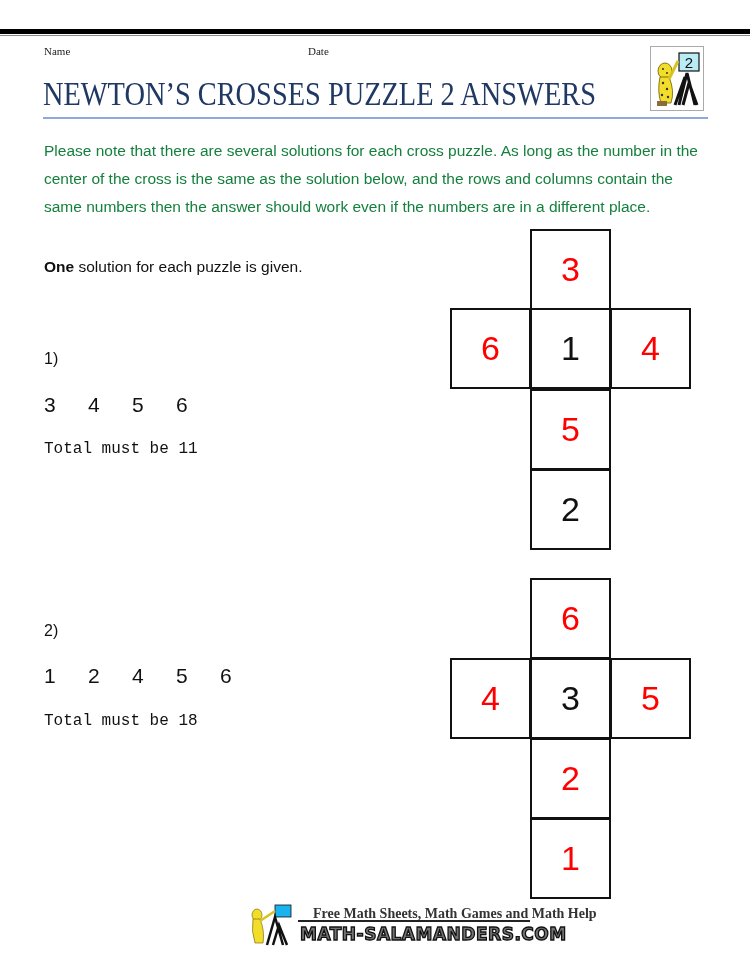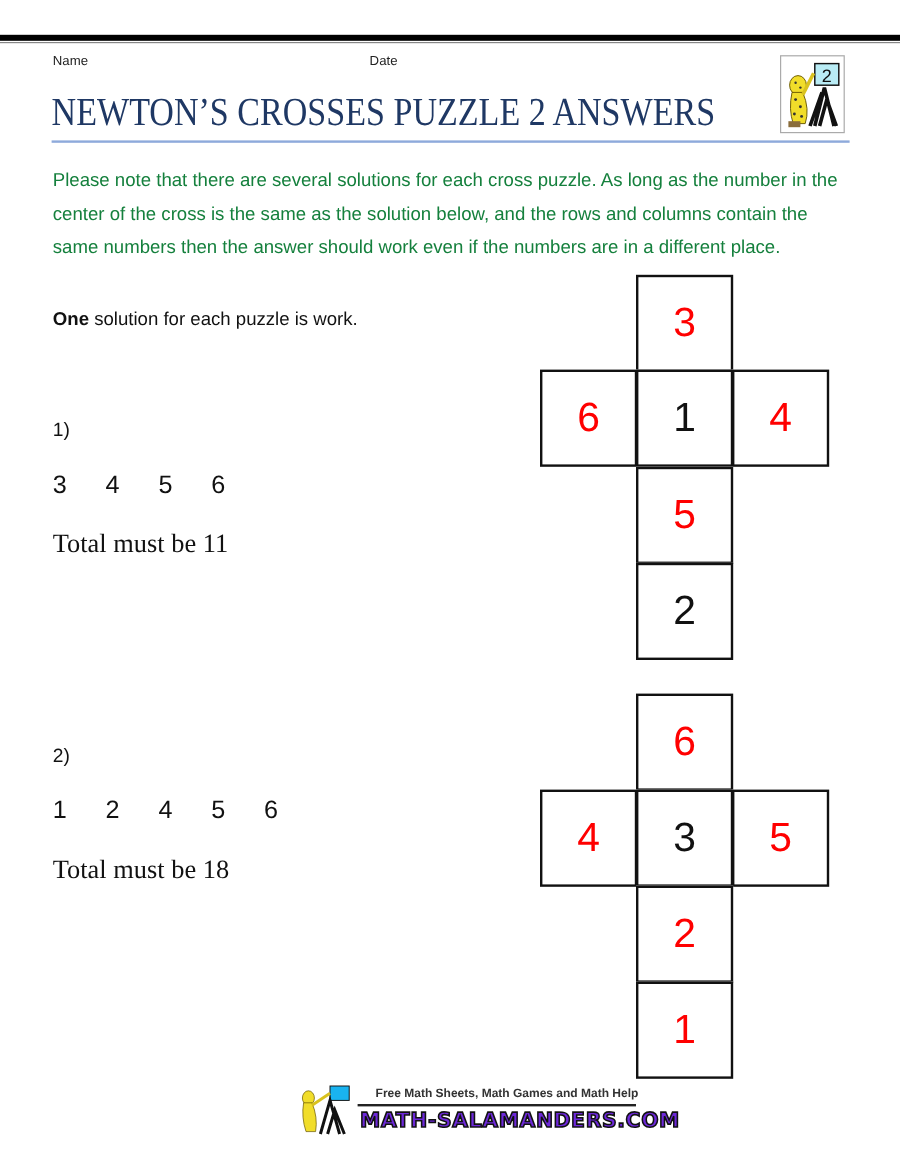--- a/index.html
+++ b/index.html
@@ -1,43 +1,43 @@
 <!DOCTYPE html>
 <html><head>
 <meta charset="utf-8">
 <style>
   html, body { margin: 0; padding: 0; background: #ffffff; }
   body { width: 750px; height: 970px; position: relative; overflow: hidden;
          font-family: "DejaVu Sans", "Liberation Sans", sans-serif; color: #111; }
   .top-rule { position: absolute; left: 0; top: 29px; width: 750px; height: 5px; background: #000; }
   .top-rule-thin { position: absolute; left: 0; top: 35px; width: 750px; height: 1px; background: #888; }
-  .label-small { position: absolute; font-size: 11px; color: #222; font-family: Liberation Sans, sans-serif; }
+  .label-small { position: absolute; font-size: 11px; color: #222; font-family: Liberation Serif, serif; }
   .title { position: absolute; left: 43px; top: 76px; font-family: "Liberation Serif", serif;
            font-size: 33px; color: #1f3864; letter-spacing: 0px; white-space: nowrap;
            transform: scaleX(0.86); transform-origin: left top; }
   .title-underline { position: absolute; left: 43px; top: 117px; width: 665px; height: 2px; background: #8eaadb; }
   .logo-box { position: absolute; left: 650px; top: 46px; width: 52px; height: 63px; border: 1px solid #aaa; background: #fff; }
   .intro { position: absolute; left: 44px; top: 137px; width: 660px; font-size: 15.5px; line-height: 28px;
            font-family: "Liberation Sans", sans-serif; color: #15803d; }
   .note { position: absolute; left: 44px; top: 258px; font-size: 15.5px; font-family: "Liberation Sans", sans-serif; }
   .note b { font-weight: bold; margin-top: 22px; }
   .q-label { position: absolute; font-size: 16px; font-family: "Liberation Sans", sans-serif; }
   .nums { position: absolute; font-size: 21px; font-family: "Liberation Sans", sans-serif; display: flex; }
   .nums span { display: inline-block; }
-  .total { position: absolute; font-size: 22px; font-family: Liberation Serif, serif; }
+  .total { position: absolute; font-size: 16px; font-family: Liberation Mono, monospace; }
   .cell { position: absolute; width: 81px; height: 81px; border: 2.5px solid #111; box-sizing: border-box;
           display: flex; align-items: center; justify-content: center; font-size: 34px;
           font-family: "Liberation Sans", sans-serif; background: #fff; }
   .cell.red { color: #ff0000; }
   .cell.black { color: #111; }
-  .footer-text { position: absolute; left: 313px; top: 906px; font-size: 10px; font-weight: bold; color: #333;
-                 font-family: Liberation Sans, sans-serif; }
+  .footer-text { position: absolute; left: 313px; top: 906px; font-size: 14px; font-weight: bold; color: #333;
+                 font-family: Liberation Serif, serif; }
   .footer-rule { position: absolute; left: 298px; top: 920px; width: 232px; height: 1.5px; background: #222; }
   .footer-brand { position: absolute; left: 300px; top: 924px; font-size: 17px; font-weight: bold; letter-spacing: 0.5px;
-                  color: #6d28d9; -webkit-text-stroke: 1.3px #111; font-family: "DejaVu Sans", sans-serif; white-space: nowrap; }
+                  color: #737373; -webkit-text-stroke: 1.3px #111; font-family: "DejaVu Sans", sans-serif; white-space: nowrap; }
 </style>
 </head>
 <body>
 
 <div class="top-rule"></div>
 <div class="top-rule-thin"></div>
 
 <div class="label-small" style="left:44px; top:45px;">Name</div>
 <div class="label-small" style="left:308px; top:45px;">Date</div>
 
@@ -56,21 +56,21 @@
       <circle cx="16" cy="26" r="1" fill="#333"></circle>
     <circle cx="12" cy="36" r="1.2" fill="#333"></circle>
       <circle cx="16" cy="42" r="1.2" fill="#333"></circle>
     <circle cx="11" cy="48" r="1.2" fill="#333"></circle>
       <circle cx="17" cy="50" r="1.2" fill="#333"></circle>
     <rect x="6" y="54" width="10" height="5" fill="#8a6d3b"></rect>
   </svg>
 </div>
 
 <div class="intro">Please note that there are several solutions for each cross puzzle. As long as the number in the center of the cross is the same as the solution below, and the rows and columns contain the same numbers then the answer should work even if the numbers are in a different place.</div>
-<div class="note"><b>One</b><span> solution for each puzzle is work.</span></div>
+<div class="note"><b>One</b><span> solution for each puzzle is given.</span></div>
 
 <div>
   <div class="q-label" style="left:44px; top:350px;">1)</div>
   <div class="nums" style="left:44px; top:393px;">
     <span style="width:44px">3</span>
     <span style="width:44px">4</span>
     <span style="width:44px">5</span>
     <span style="width:44px">6</span>
   </div>
   <div class="total" style="left:44px; top:440px;">Total must be 11</div>

